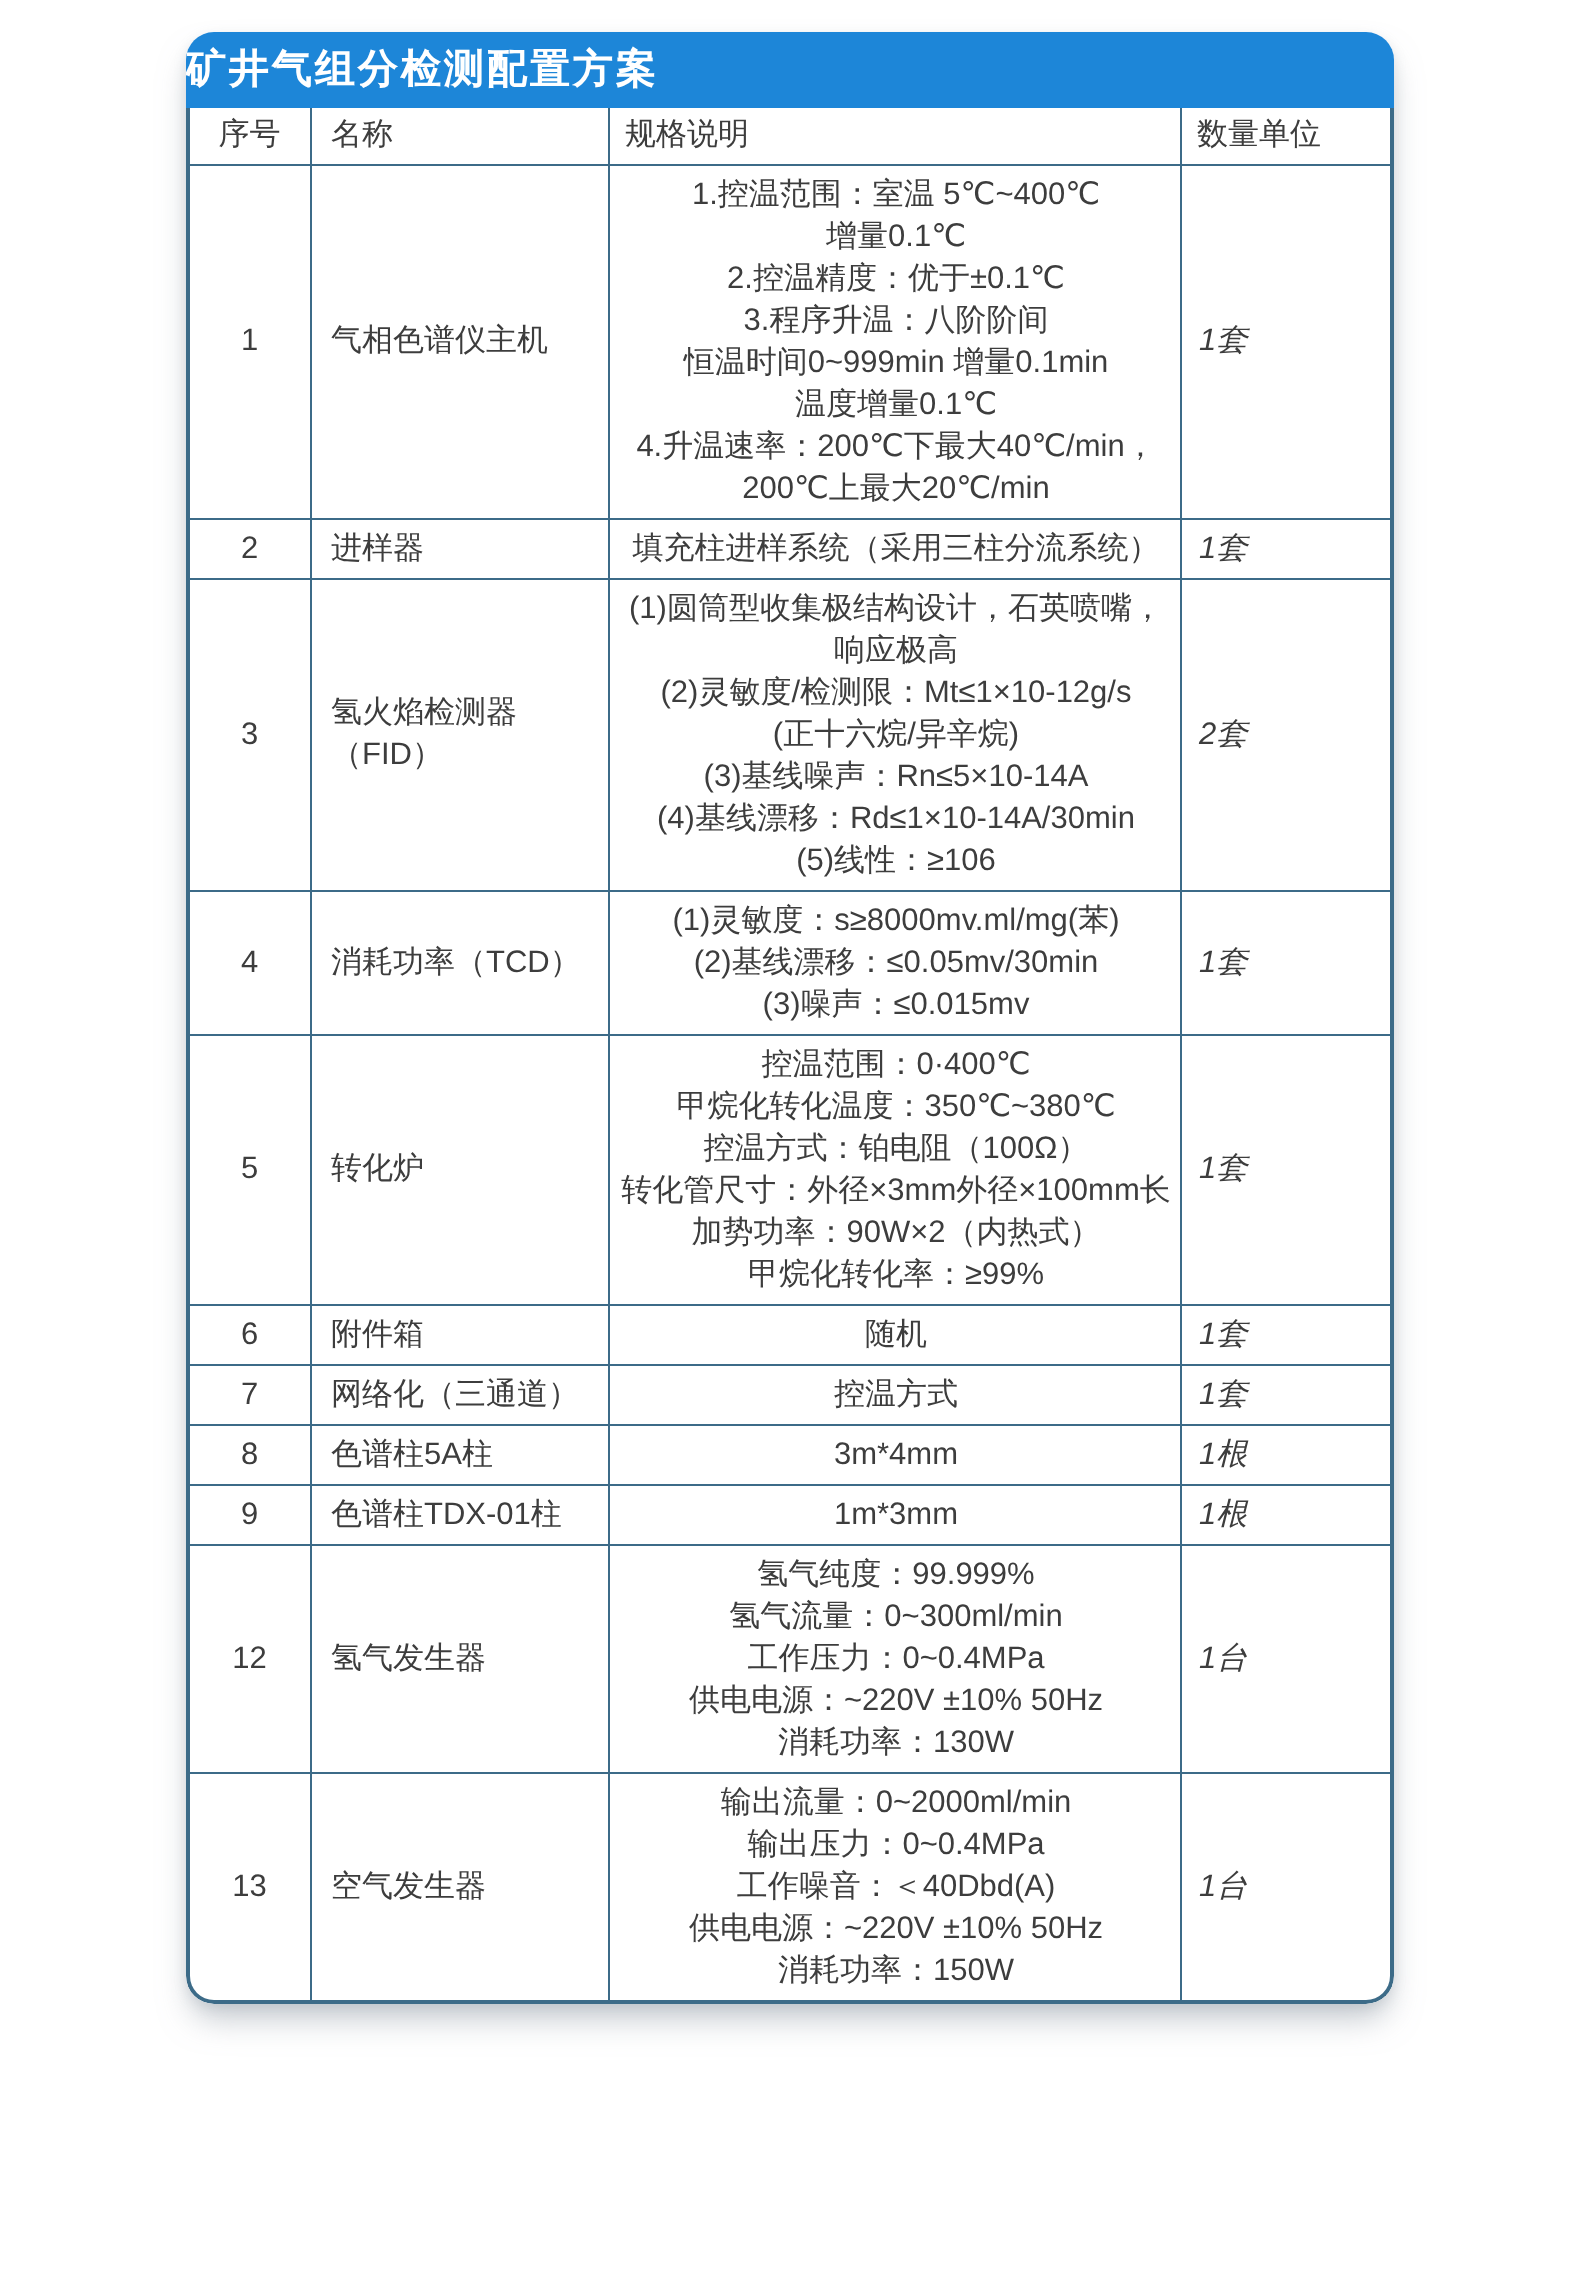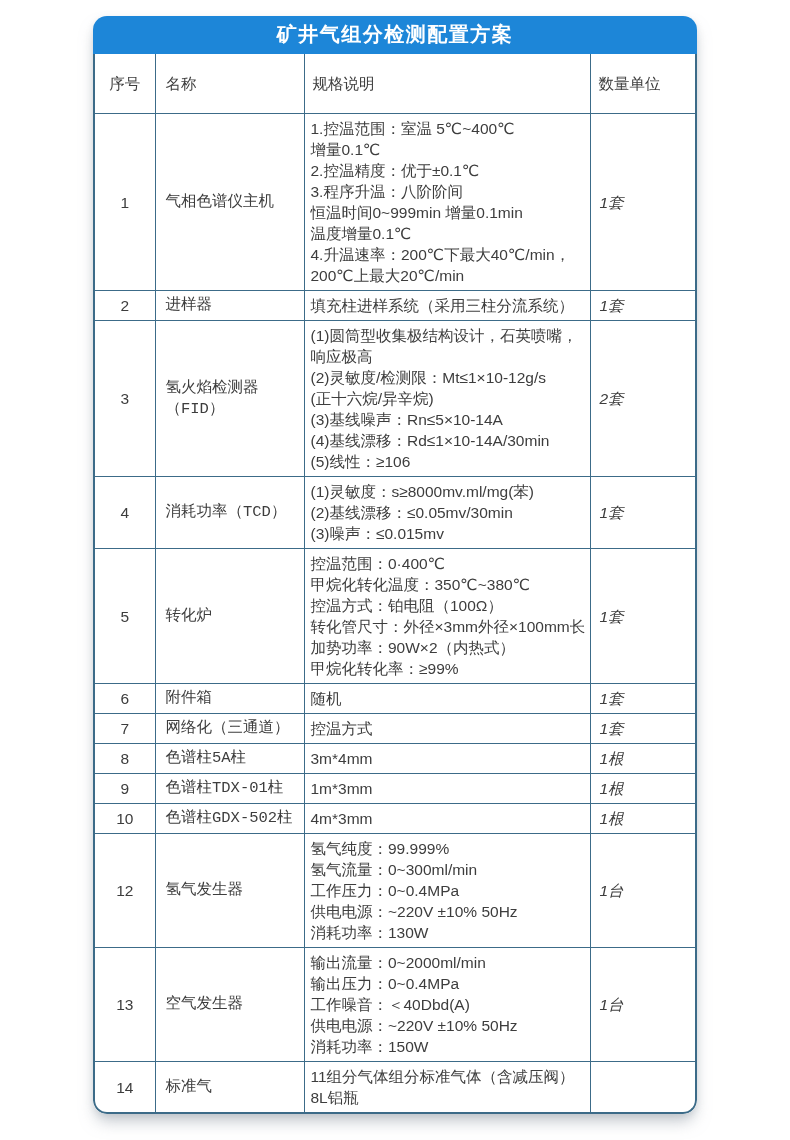--- a/index.html
+++ b/index.html
@@ -22,21 +22,20 @@
     overflow:hidden;
     box-shadow:0 10px 16px -3px rgba(145,155,165,0.55), 0 2px 6px rgba(160,170,180,0.25);
     background:#fff;
   }
   .card-title{
     background:var(--blue);
     color:var(--title-text);
     font-size:20px;
     font-weight:bold;
     letter-spacing:1.5px;
-    text-align:center;
     padding:5px 0 6px;
   }
   .tbl-wrap{
     border:2px solid var(--border);
     border-top:none;
     border-radius:0 0 14px 14px;
     overflow:hidden;
   }
   table{
     width:100%;
@@ -53,40 +52,40 @@
     vertical-align:middle;
     padding:3px 6px;
     overflow:hidden;
   }
   thead th{
     text-align:left;
     padding:3px 8px;
     height:28px;
   }
   td.c-no{text-align:center;padding:3px 2px;}
-  td.c-name{padding:3px 4px 3px 10px;font-family:Liberation Mono, monospace;}
-  td.c-spec{white-space:pre-line;padding:4px 4px 4px 6px;}
+  td.c-name{padding:3px 4px 3px 10px;}
+  td.c-spec{white-space:pre-line;padding:4px 4px 4px 6px;text-align:center;}
   td.c-qty{padding:3px 4px 3px 9px;font-style:italic;}
 </style>
 </head>
 <body>
 
 <div class="card">
   <div class="card-title">矿井气组分检测配置方案</div>
   <div class="tbl-wrap">
     <table>
       <colgroup>
         <col style="width:60px">
         <col style="width:149px">
         <col style="width:286px">
         <col style="width:105px">
       </colgroup>
       <thead>
         <tr>
-          <th style="text-align:center;padding:19px 2px;">序号</th>
+          <th style="text-align:center;padding:3px 2px;">序号</th>
           <th style="padding-left:10px;margin-top:18px;">名称</th>
           <th>规格说明</th>
           <th>数量单位</th>
         </tr>
       </thead>
       <tbody>
   <tr>
     <td class="c-no">1</td>
     <td class="c-name">气相色谱仪主机</td>
     <td class="c-spec">1.控温范围：室温 5℃~400℃
@@ -162,26 +161,20 @@
     <td class="c-qty">1根</td>
   </tr>
 
   <tr>
     <td class="c-no">9</td>
     <td class="c-name">色谱柱TDX-01柱</td>
     <td class="c-spec">1m*3mm</td>
     <td class="c-qty">1根</td>
   </tr>
 
-  <tr>
-    <td class="c-no">10</td>
-    <td class="c-name">色谱柱GDX-502柱</td>
-    <td class="c-spec">4m*3mm</td>
-    <td class="c-qty">1根</td>
-  </tr>
 
 
   <tr>
     <td class="c-no">12</td>
     <td class="c-name">氢气发生器</td>
     <td class="c-spec">氢气纯度：99.999%
 氢气流量：0~300ml/min
 工作压力：0~0.4MPa
 供电电源：~220V ±10% 50Hz
 消耗功率：130W</td>
@@ -192,24 +185,17 @@
     <td class="c-no">13</td>
     <td class="c-name">空气发生器</td>
     <td class="c-spec">输出流量：0~2000ml/min
 输出压力：0~0.4MPa
 工作噪音：＜40Dbd(A)
 供电电源：~220V ±10% 50Hz
 消耗功率：150W</td>
     <td class="c-qty">1台</td>
   </tr>
 
-  <tr>
-    <td class="c-no">14</td>
-    <td class="c-name">标准气</td>
-    <td class="c-spec">11组分气体组分标准气体（含减压阀）
-8L铝瓶</td>
-    <td class="c-qty"></td>
-  </tr>
 
 </tbody>
     </table>
   </div>
 </div>
 
 </body></html>

